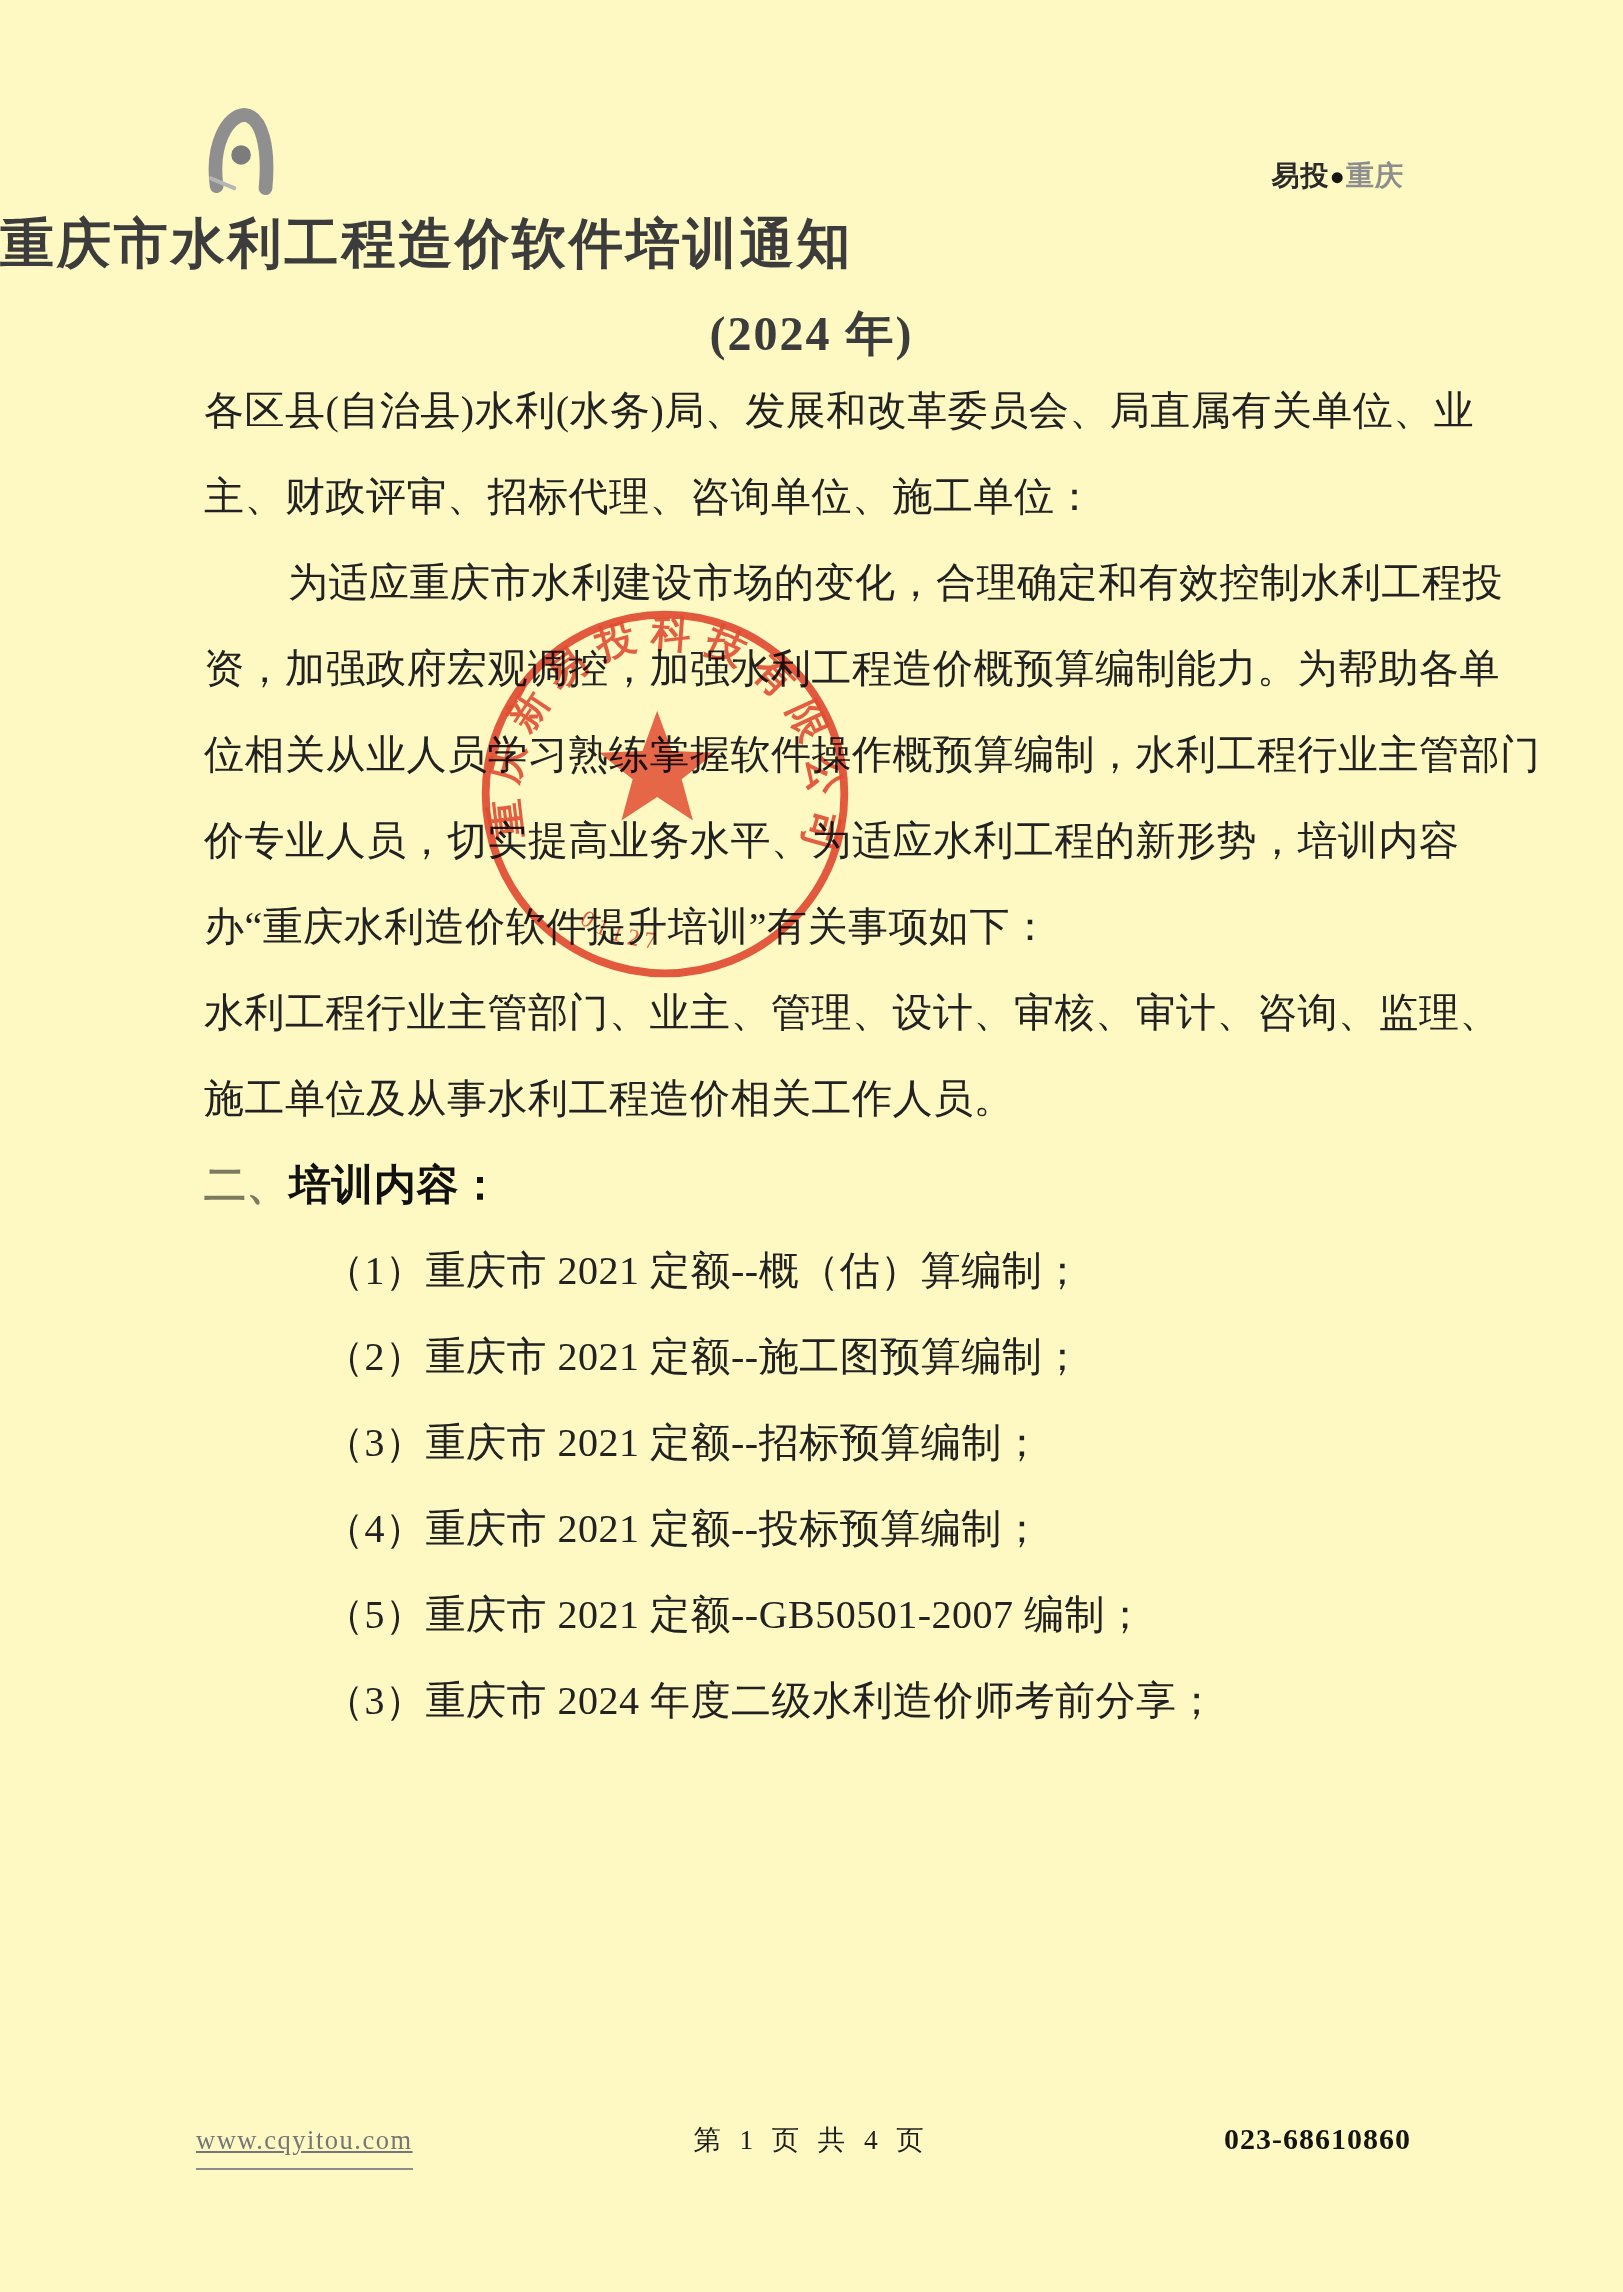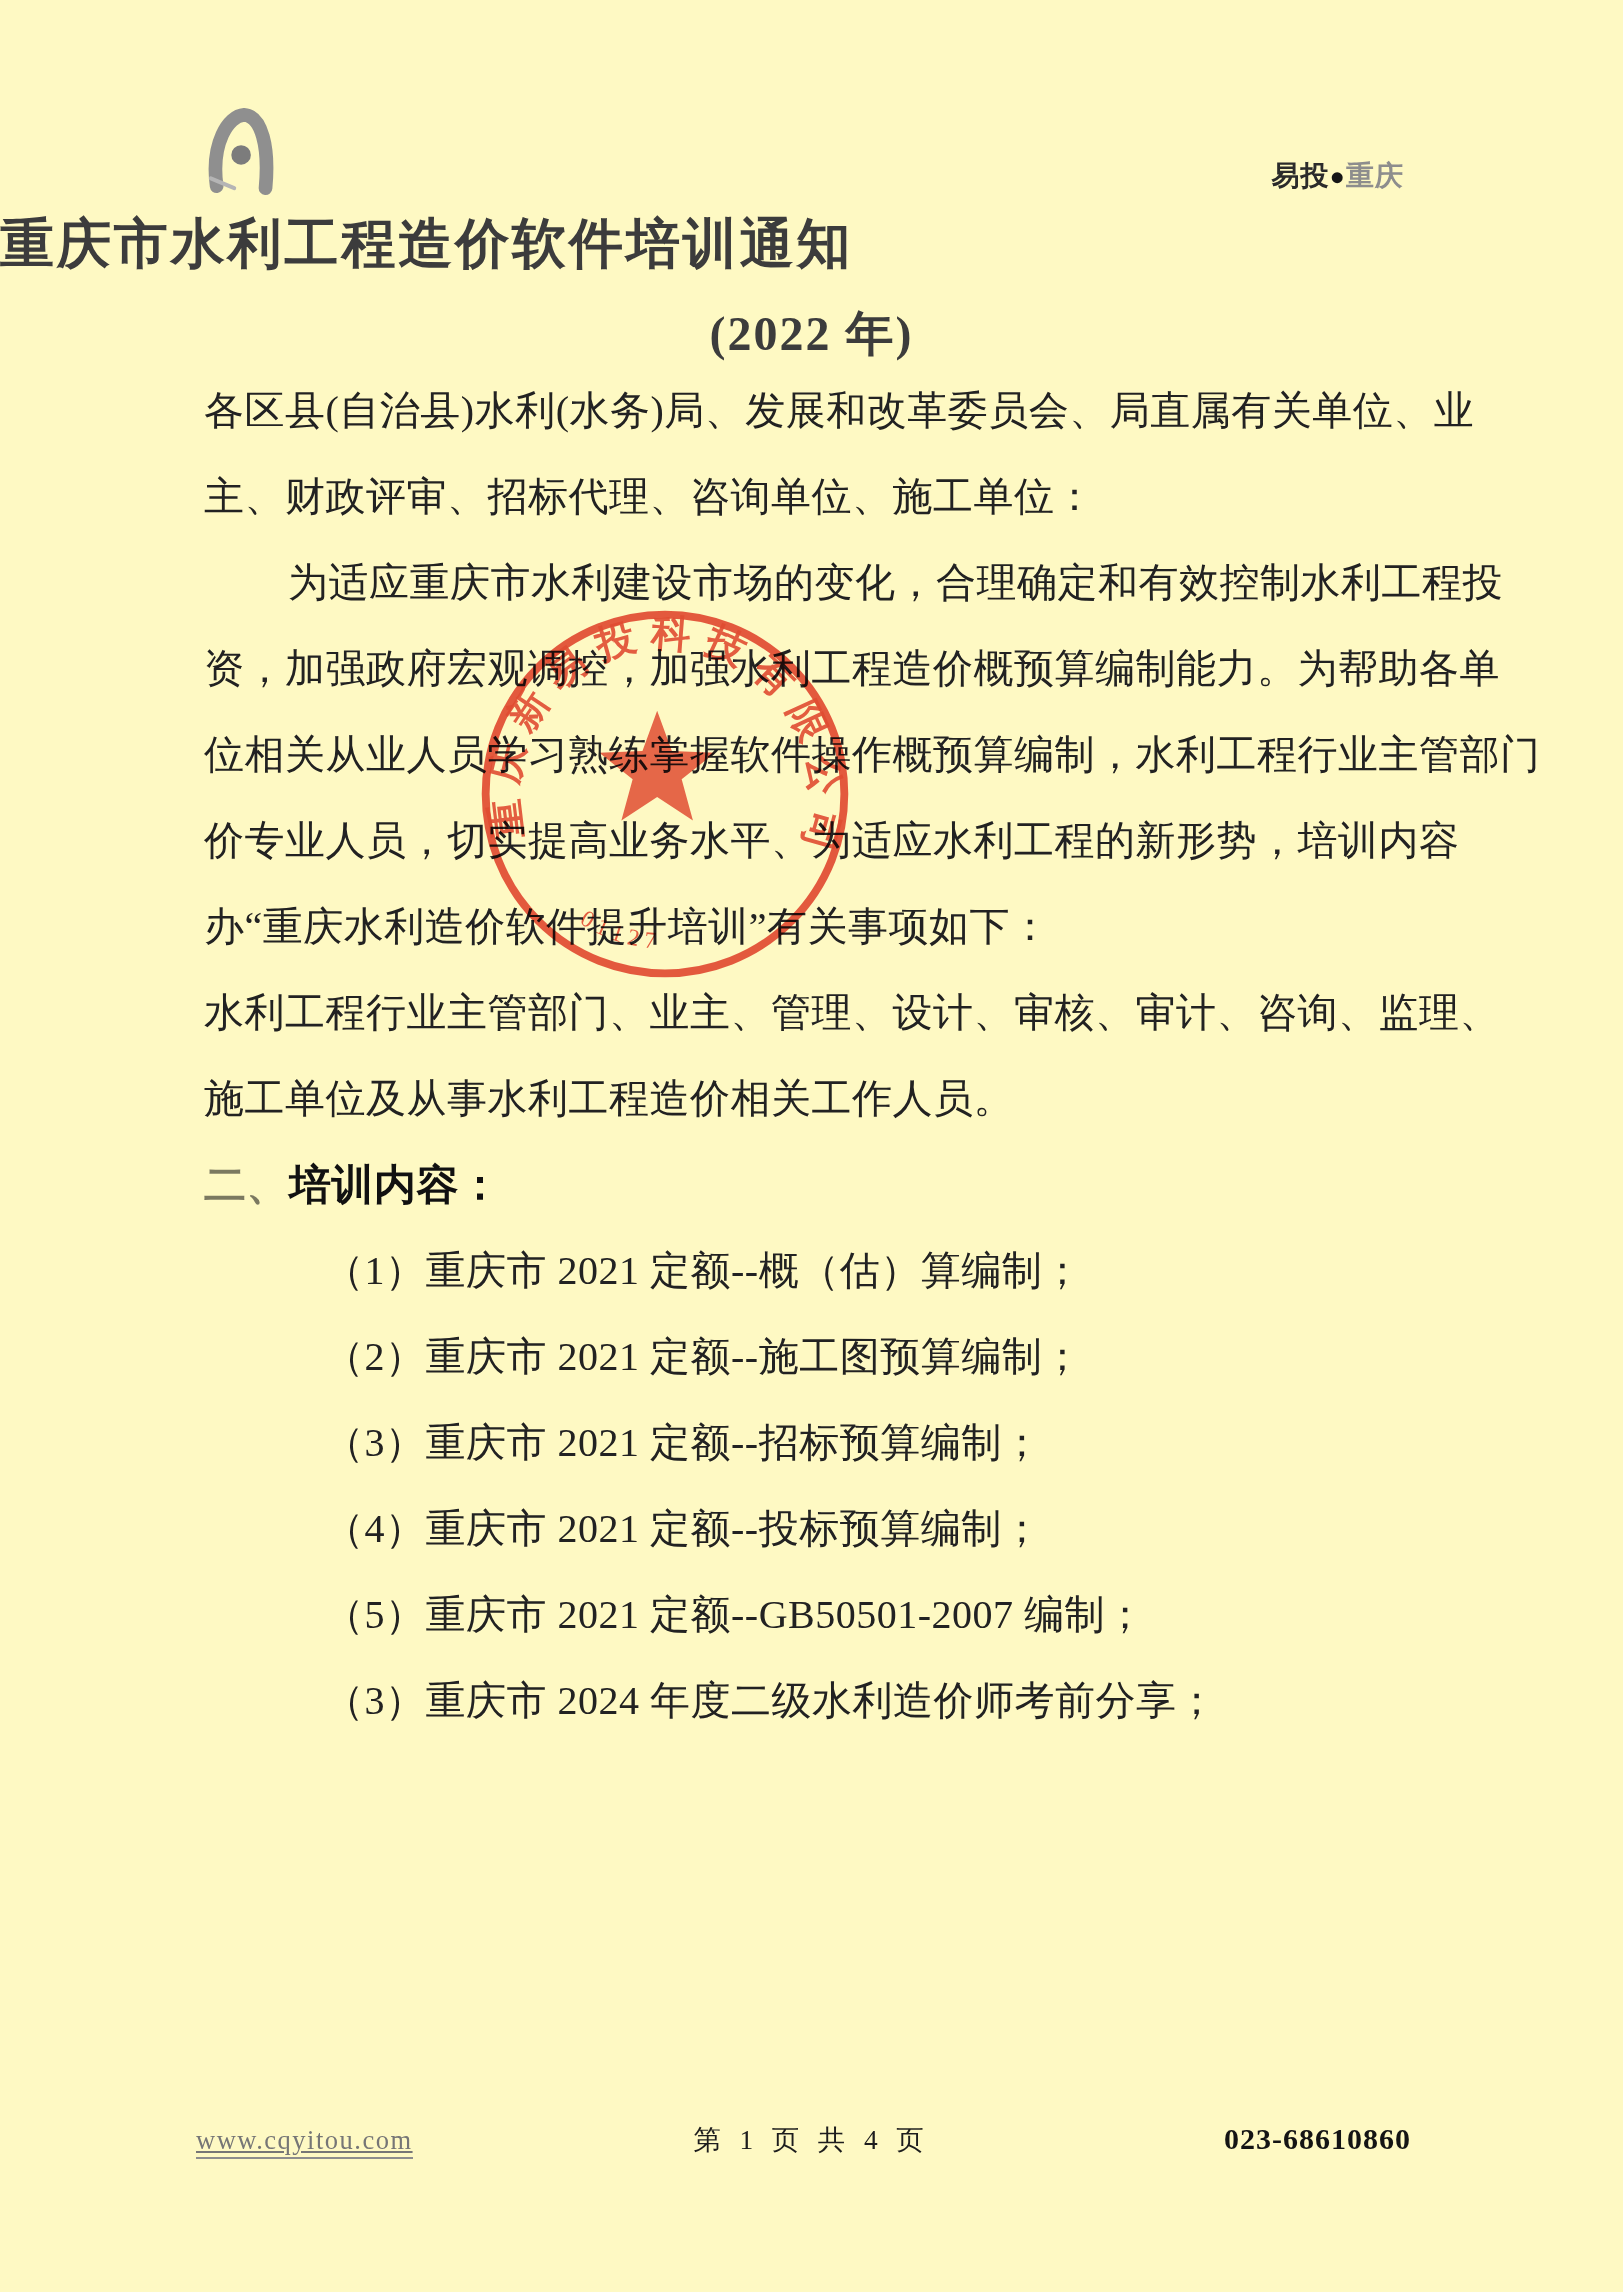--- a/index.html
+++ b/index.html
@@ -55,21 +55,21 @@
     position:absolute;left:469px;top:598px;width:392px;height:392px;
     mix-blend-mode:multiply;opacity:.9;
     pointer-events:none;
   }
   
   .footer-url{
     position:absolute;left:196px;top:2125px;
     font-size:26.5px;color:#767676;letter-spacing:1.5px;
     text-decoration:underline;
     border-bottom:2.9px solid #8d8d8d;
-    padding-bottom:1px;
+    padding-bottom:12px;
     line-height:31px;
   }
   .footer-page{
     position:absolute;left:0;top:2125px;width:100%;
     text-align:center;
     font-size:27.4px;color:#1d1d1d;letter-spacing:5.9px;
     line-height:31px;
   }
   .footer-phone{
     position:absolute;right:212px;top:2121px;
@@ -86,21 +86,21 @@
     <path d="M16,82 C10,38 28,10 44,9 C62,10 70,42 66,84" fill="none" stroke="#8f8f8f" stroke-width="14" stroke-linecap="round"></path>
     <circle cx="41" cy="50" r="10" fill="#7c7c7c"></circle>
     <path d="M10,74 L34,84" fill="none" stroke="#b5b5b5" stroke-width="4" stroke-linecap="round"></path>
   </svg>
 
   <div class="brand">
     <span class="b-left">易投</span><span class="b-dot">●</span><span class="b-right">重庆</span>
   </div>
 
   <div class="title">重庆市水利工程造价软件培训通知</div>
-  <div class="subtitle">(2022 年)</div>
+  <div class="subtitle">(2024 年)</div>
 
   <div class="content">
     <div class="line">各区县(自治县)水利(水务)局、发展和改革委员会、局直属有关单位、业</div>
     <div class="line">主、财政评审、招标代理、咨询单位、施工单位：</div>
     <div class="line indent">为适应重庆市水利建设市场的变化，合理确定和有效控制水利工程投</div>
     <div class="line">资，加强政府宏观调控，加强水利工程造价概预算编制能力。为帮助各单</div>
     <div class="line">位相关从业人员学习熟练掌握软件操作概预算编制，水利工程行业主管部门</div>
     <div class="line">价专业人员，切实提高业务水平、为适应水利工程的新形势，培训内容</div>
     <div class="line">办“重庆水利造价软件提升培训”有关事项如下：</div>
     <div class="line">水利工程行业主管部门、业主、管理、设计、审核、审计、咨询、监理、</div>

